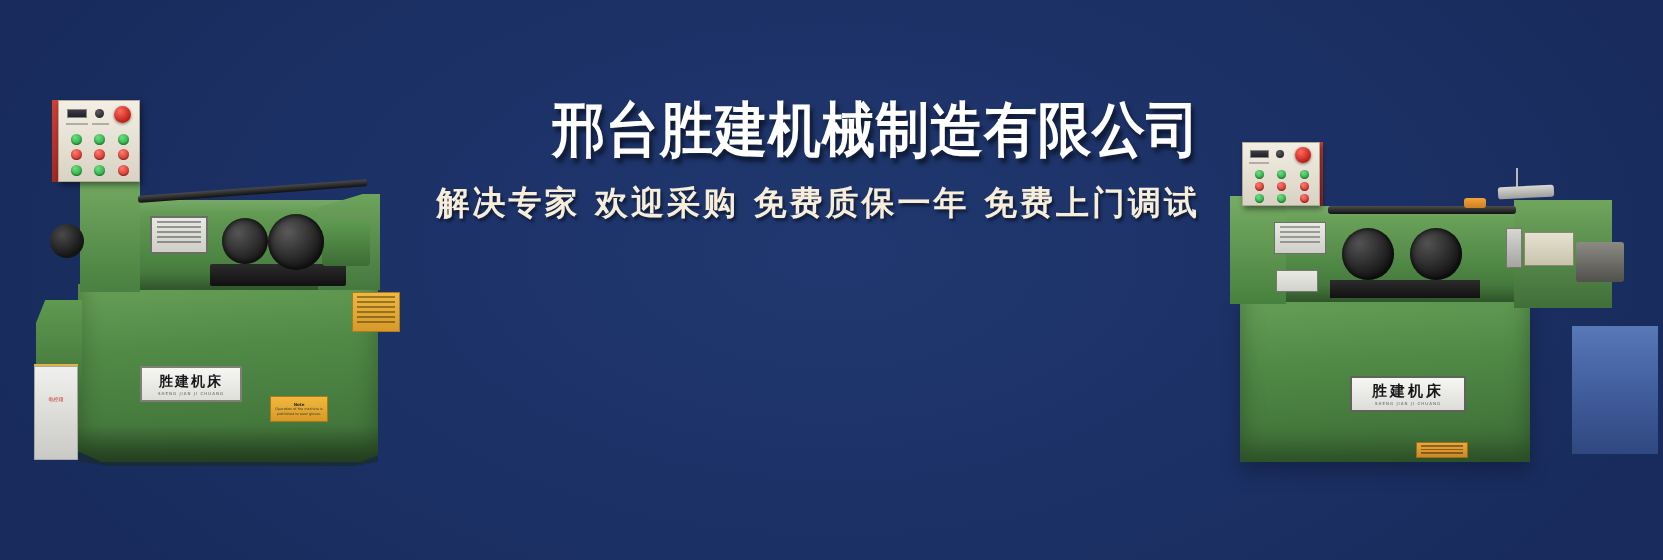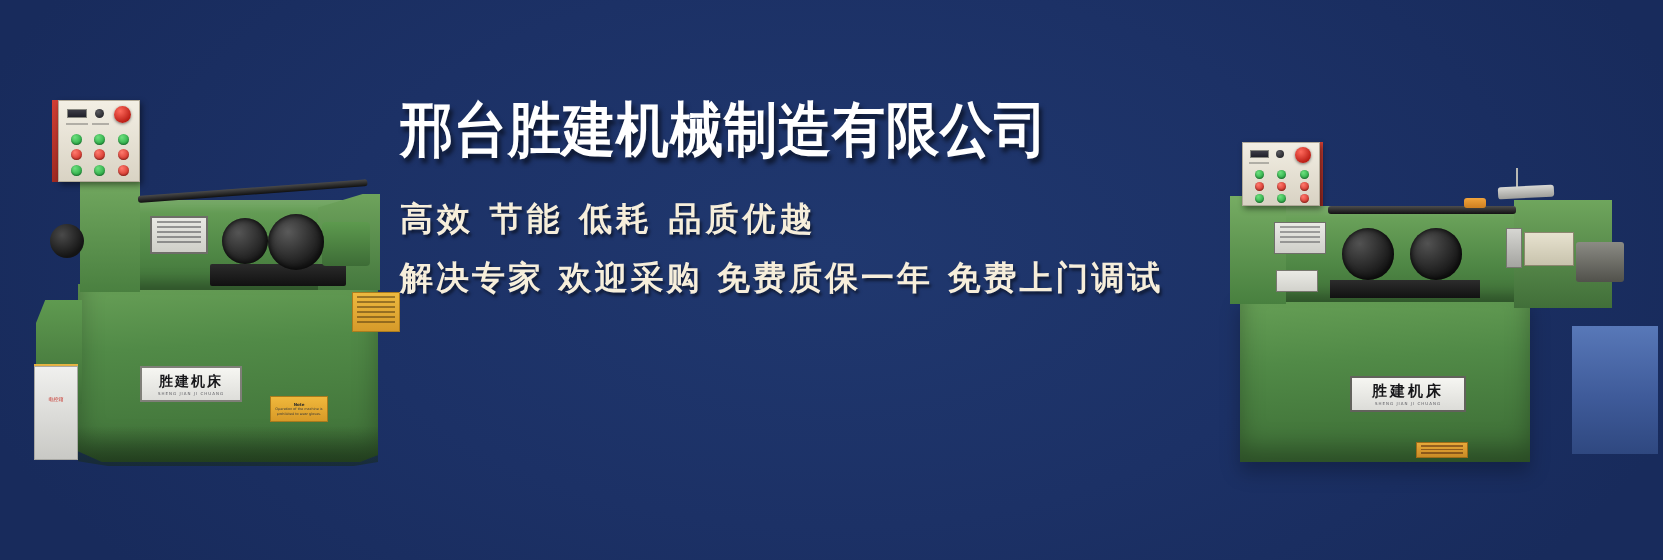--- a/index.html
+++ b/index.html
@@ -12,21 +12,21 @@
     position:relative; width:1663px; height:560px;
     background:#1c3166;
     background-image:
        radial-gradient(ellipse 900px 500px at 50% 45%, #20386f 0%, #1c3166 55%, #182b5c 100%);
     overflow:hidden;
   }
 
   
   .text-stack {
     position:absolute; left:400px; top:95px; width:800px;
-    text-align:left; z-index:40;
+    text-align:right; z-index:40;
   }
   .company-name {
     font-size:53px; font-weight:bold; color:#ffffff;
     letter-spacing:1px;
     transform:scaleY(1.12);
     text-shadow:3px 4px 4px rgba(0,0,0,.55);
     white-space:nowrap;
     font-family:"DejaVu Sans","Liberation Sans",sans-serif;
   }
   .headline {
@@ -324,21 +324,20 @@
     <div class="ml-warn">
       <b>Note</b>
       <i>Operation of the machine is prohibited to wear gloves.</i>
     </div>
   </div>
 
   <div class="text-stack">
     <div class="company-name">邢台胜建机械制造有限公司</div>
 
 
-    <div class="tagline1">高效  节能  低耗  品质优越</div>
     <div class="tagline2">解决专家  欢迎采购  免费质保一年  免费上门调试</div>
   </div>
 
   <div class="machine" id="machine-right">
 
     <div class="mr-hyd"></div>
     <div class="mr-base"></div>
     <div class="mr-bed"></div>
     <div class="mr-head"></div>
     <div class="mr-right-ext"></div>

